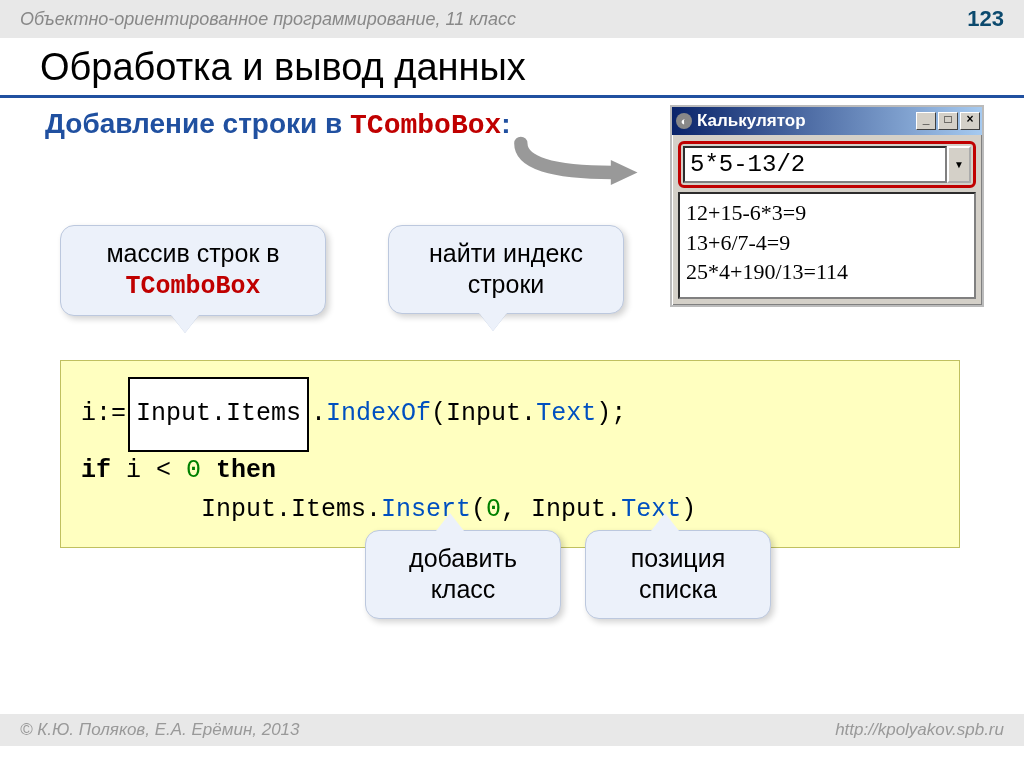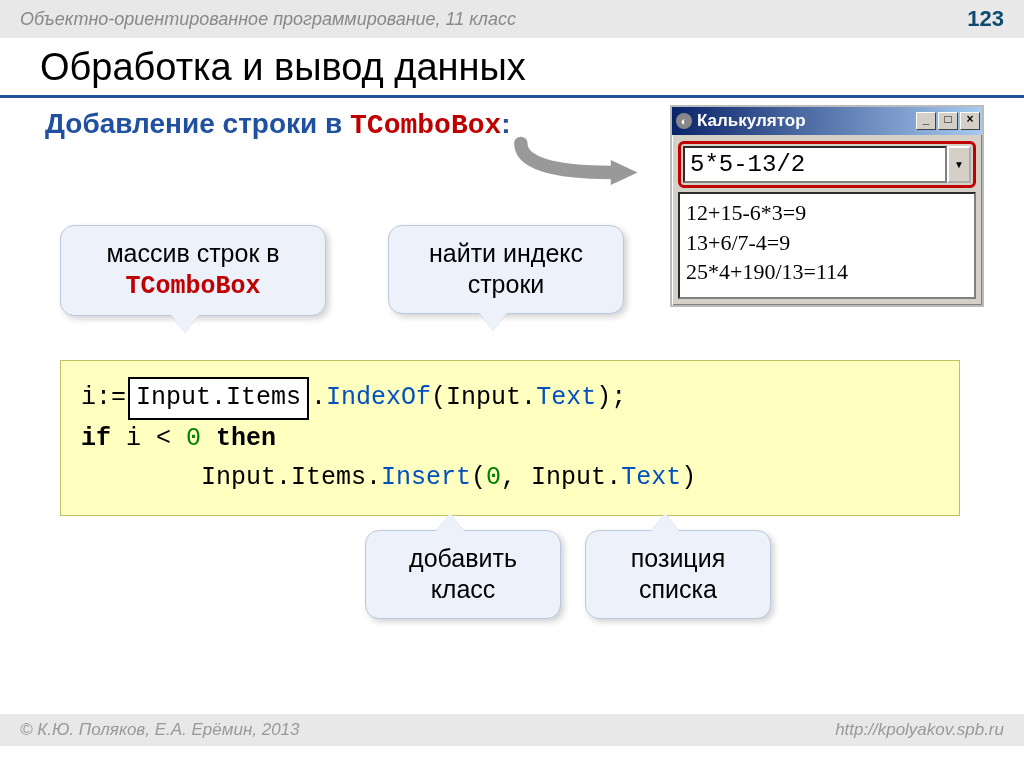--- a/index.html
+++ b/index.html
@@ -199,21 +199,21 @@
     padding: 16px 20px 18px 20px;
     font-family: "Courier New", monospace;
     font-size: 25px;
     line-height: 1.55;
     box-sizing: border-box;
   }
   .code-boxed {
     display: inline-block;
     border: 2px solid #000;
     background: #fff;
-    padding: 0 6px;
+    padding: 16px 6px;
     margin: 0 2px;
   }
 
   
   .arrow-lr {
     position: absolute;
     top: 135px;
     left: 500px;
     width: 150px;
     height: 50px;

